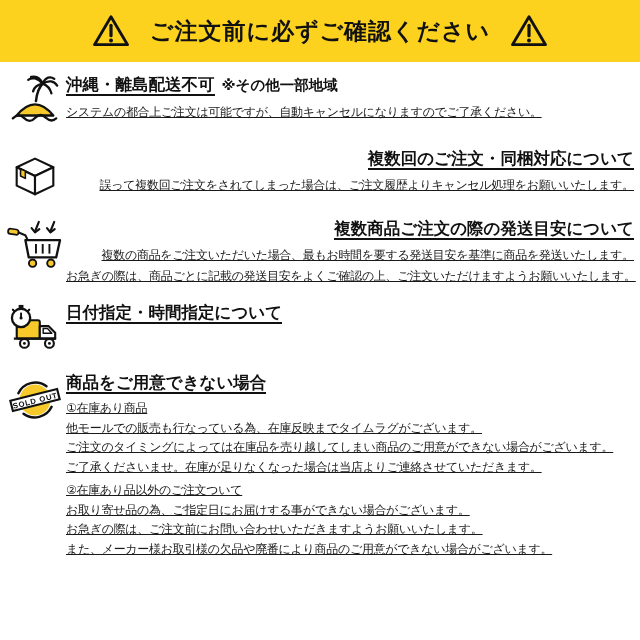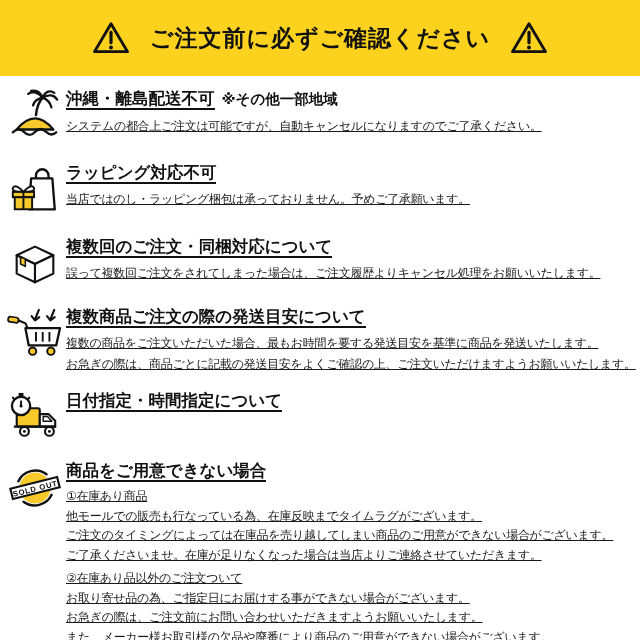--- a/index.html
+++ b/index.html
@@ -4,38 +4,38 @@
 <style>
   html, body {
     margin: 0; padding: 0;
     width: 640px; height: 640px;
     background: #ffffff;
     overflow: hidden;
     font-family: "Liberation Sans", "DejaVu Sans", sans-serif;
     color: #1a1a1a;
   }
   .banner {
-    height: 76px;
+    height: 62px;
     background: #FCD21E;
     display: flex;
     align-items: center;
     justify-content: center;
     gap: 20px;
   }
   .banner h1 {
     margin: 0;
     font-size: 23px;
     font-weight: bold;
     color: #111;
     letter-spacing: 1px;
   }
   .tri { display: flex; align-items: center; }
   main { padding: 12px 6px 0 4px; }
   .notice { display: flex; margin-bottom: 19px; }
-  .notice.s3, .notice.s4 { margin-bottom: 15px; }
+  .notice.s3, .notice.s4 { margin-bottom: 15px; text-align: right; }
   .notice.s6 { margin-bottom: 0; }
   .icon-cell {
     flex: 0 0 62px;
     width: 62px;
     display: flex;
     justify-content: center;
     align-items: flex-start;
     padding-top: 1px;
   }
   .content { flex: 1; min-width: 0; }
@@ -97,37 +97,20 @@
         <path d="M9 42 Q28 19 47 42 Z" fill="#F7C92A" stroke="#111" stroke-width="2.4" stroke-linejoin="round"></path>
         <path d="M5 45 q6 -6 11.5 -0.5 q6 6 11.5 0 q6 -6 11.5 0 q5.5 5 10.5 0.5" fill="none" stroke="#111" stroke-width="2.4" stroke-linecap="round"></path>
       </svg>
     </div>
     <div class="content">
       <h2 class="heading"><span class="hl">沖縄・離島配送不可</span><span class="hs">※その他一部地域</span></h2>
       <p class="line">システムの都合上ご注文は可能ですが、自動キャンセルになりますのでご了承ください。</p>
     </div>
   </section>
 
-  <section class="notice s2">
-    <div class="icon-cell">
-      <svg viewBox="0 0 56 56" width="54" height="54">
-        <path d="M29 16 v-3 a6.5 6.5 0 0 1 13 0 v3" fill="none" stroke="#111" stroke-width="2.4"></path>
-        <path d="M24 16 h22 l2.5 32 H21.5 Z" fill="#fff" stroke="#111" stroke-width="2.4" stroke-linejoin="round"></path>
-        <path d="M16 30 q-8 -9 -11 -4 q-1.5 4 11 4" fill="#fff" stroke="#111" stroke-width="2"></path>
-        <path d="M16 30 q8 -9 11 -4 q1.5 4 -11 4" fill="#fff" stroke="#111" stroke-width="2"></path>
-        <rect x="5" y="30" width="22" height="5.5" fill="#F7C92A" stroke="#111" stroke-width="2"></rect>
-        <rect x="7" y="35.5" width="18" height="12.5" fill="#F7C92A" stroke="#111" stroke-width="2"></rect>
-        <line x1="16" y1="30" x2="16" y2="48" stroke="#111" stroke-width="2"></line>
-      </svg>
-    </div>
-    <div class="content">
-      <h2 class="heading"><span class="hl">ラッピング対応不可</span></h2>
-      <p class="line">当店ではのし・ラッピング梱包は承っておりません。予めご了承願います。</p>
-    </div>
-  </section>
 
   <section class="notice s3">
     <div class="icon-cell">
       <svg viewBox="0 0 56 56" width="54" height="54">
         <polygon points="28,10 47,19 28,28 9,19" fill="#fff" stroke="#111" stroke-width="2.2" stroke-linejoin="round"></polygon>
         <polygon points="9,19 28,28 28,47 9,38" fill="#fff" stroke="#111" stroke-width="2.2" stroke-linejoin="round"></polygon>
         <polygon points="47,19 28,28 28,47 47,38" fill="#fff" stroke="#111" stroke-width="2.2" stroke-linejoin="round"></polygon>
         <polygon points="13,20.5 18,22.9 18,30.5 13,28" fill="#F7C92A" stroke="#111" stroke-width="1.6" stroke-linejoin="round"></polygon>
       </svg>
     </div>

